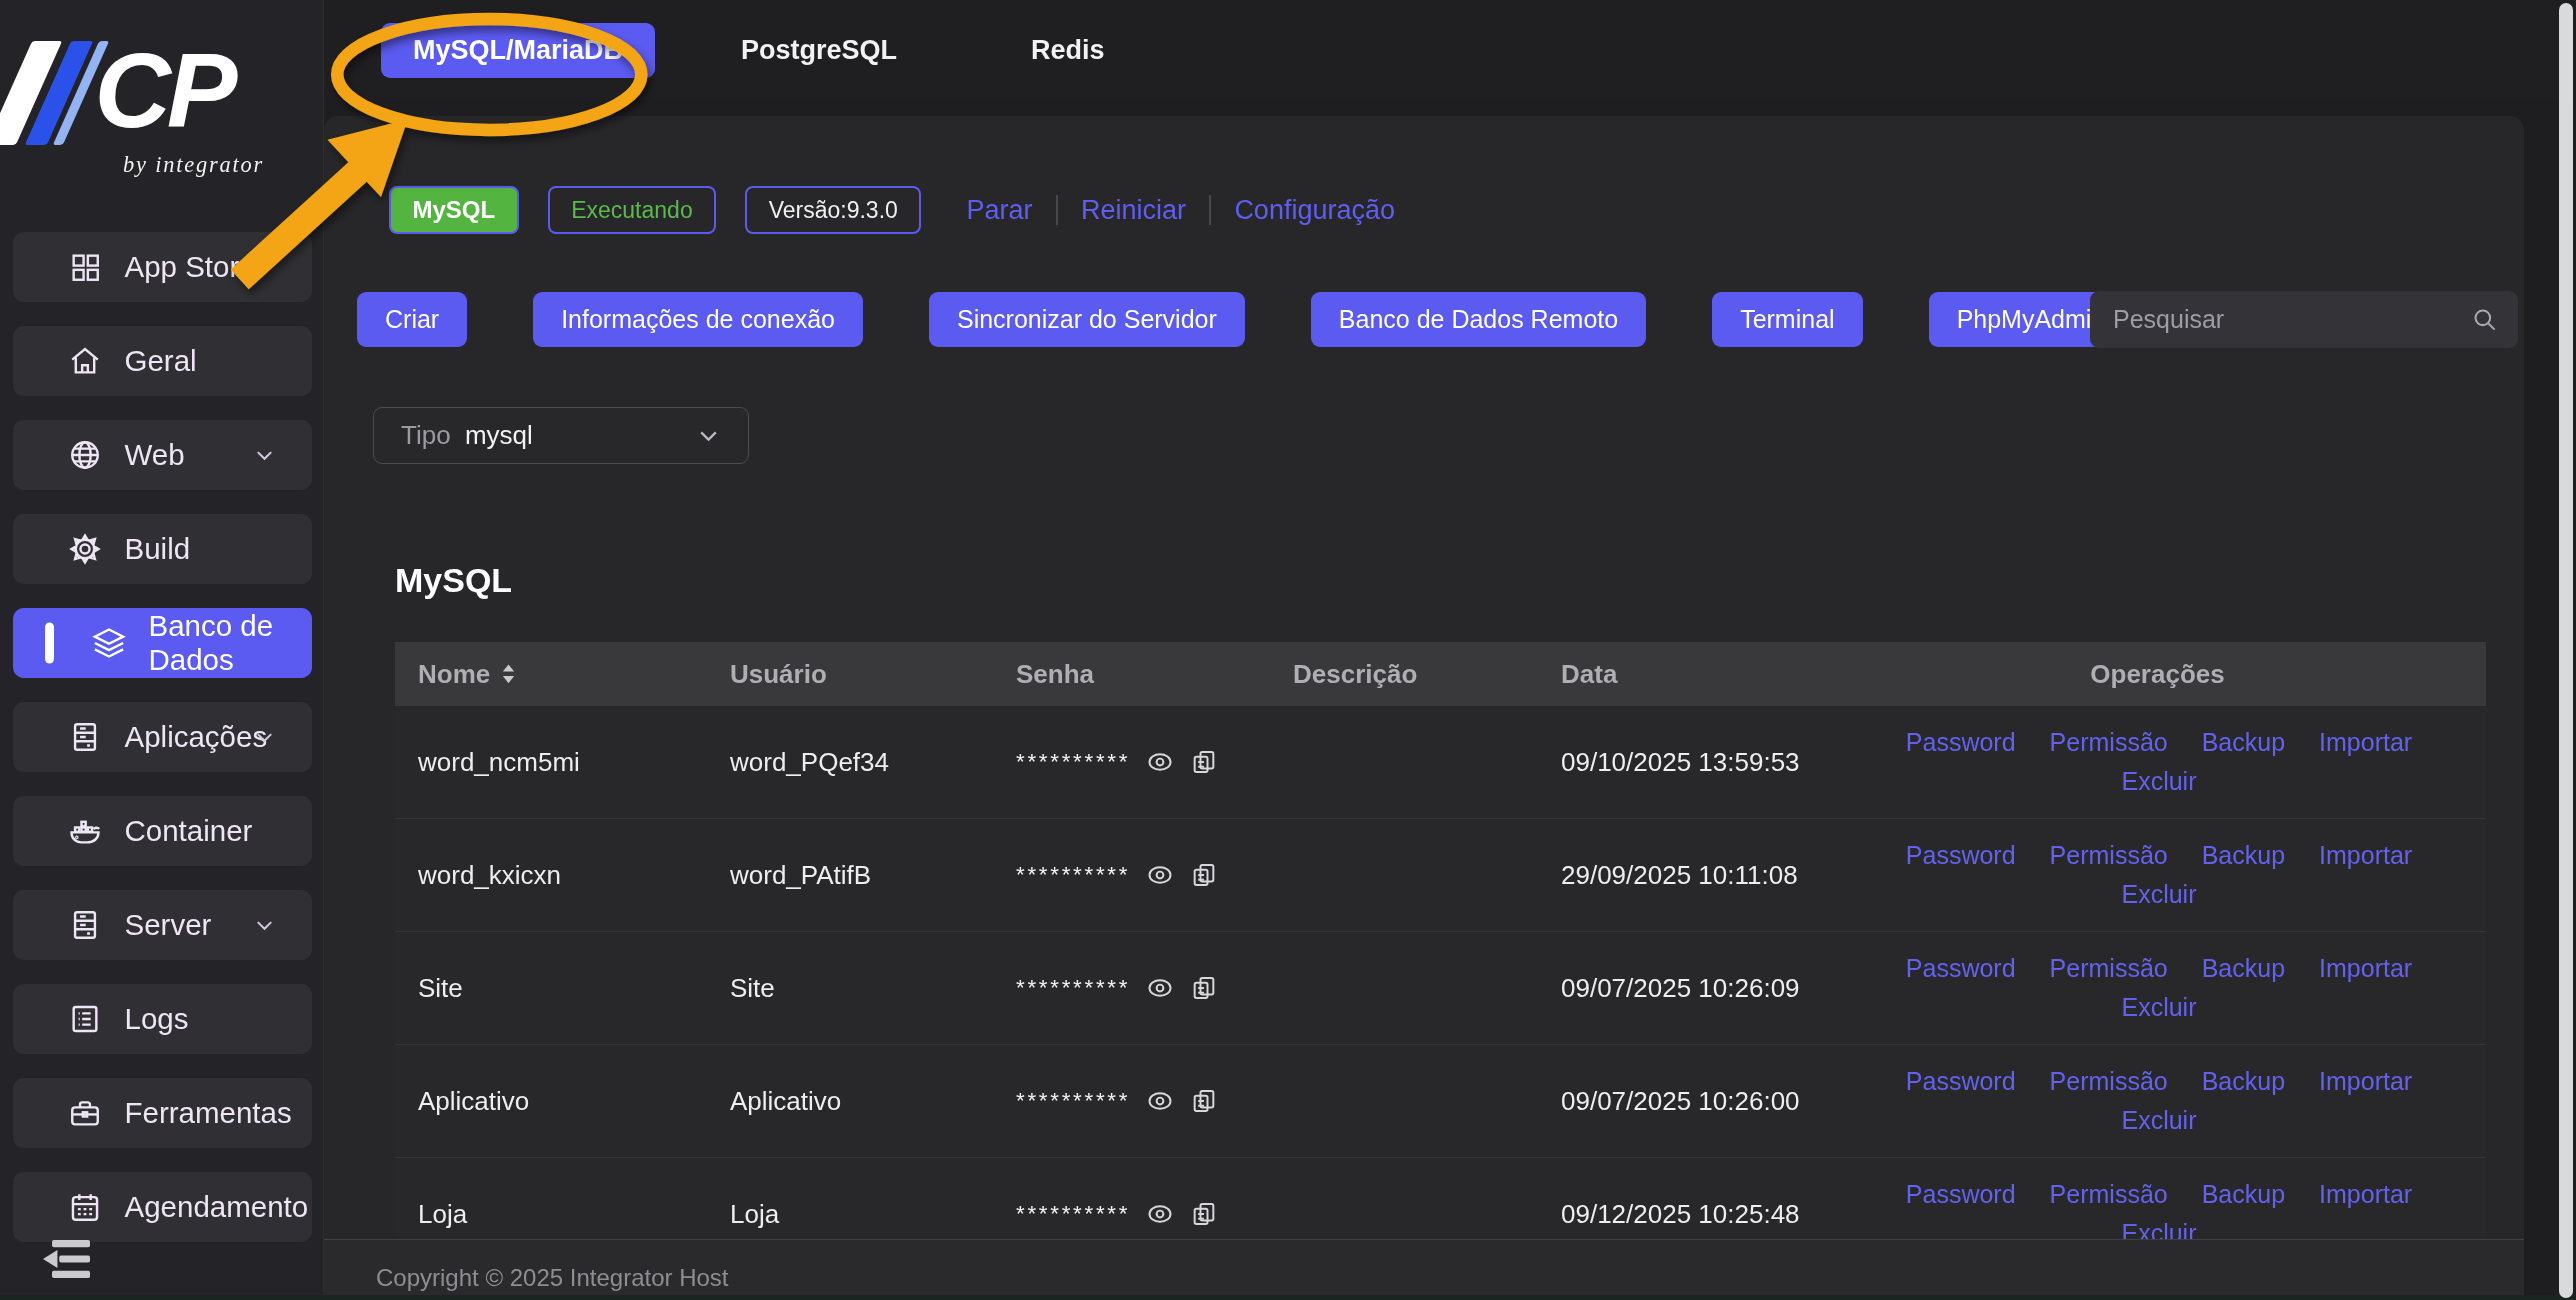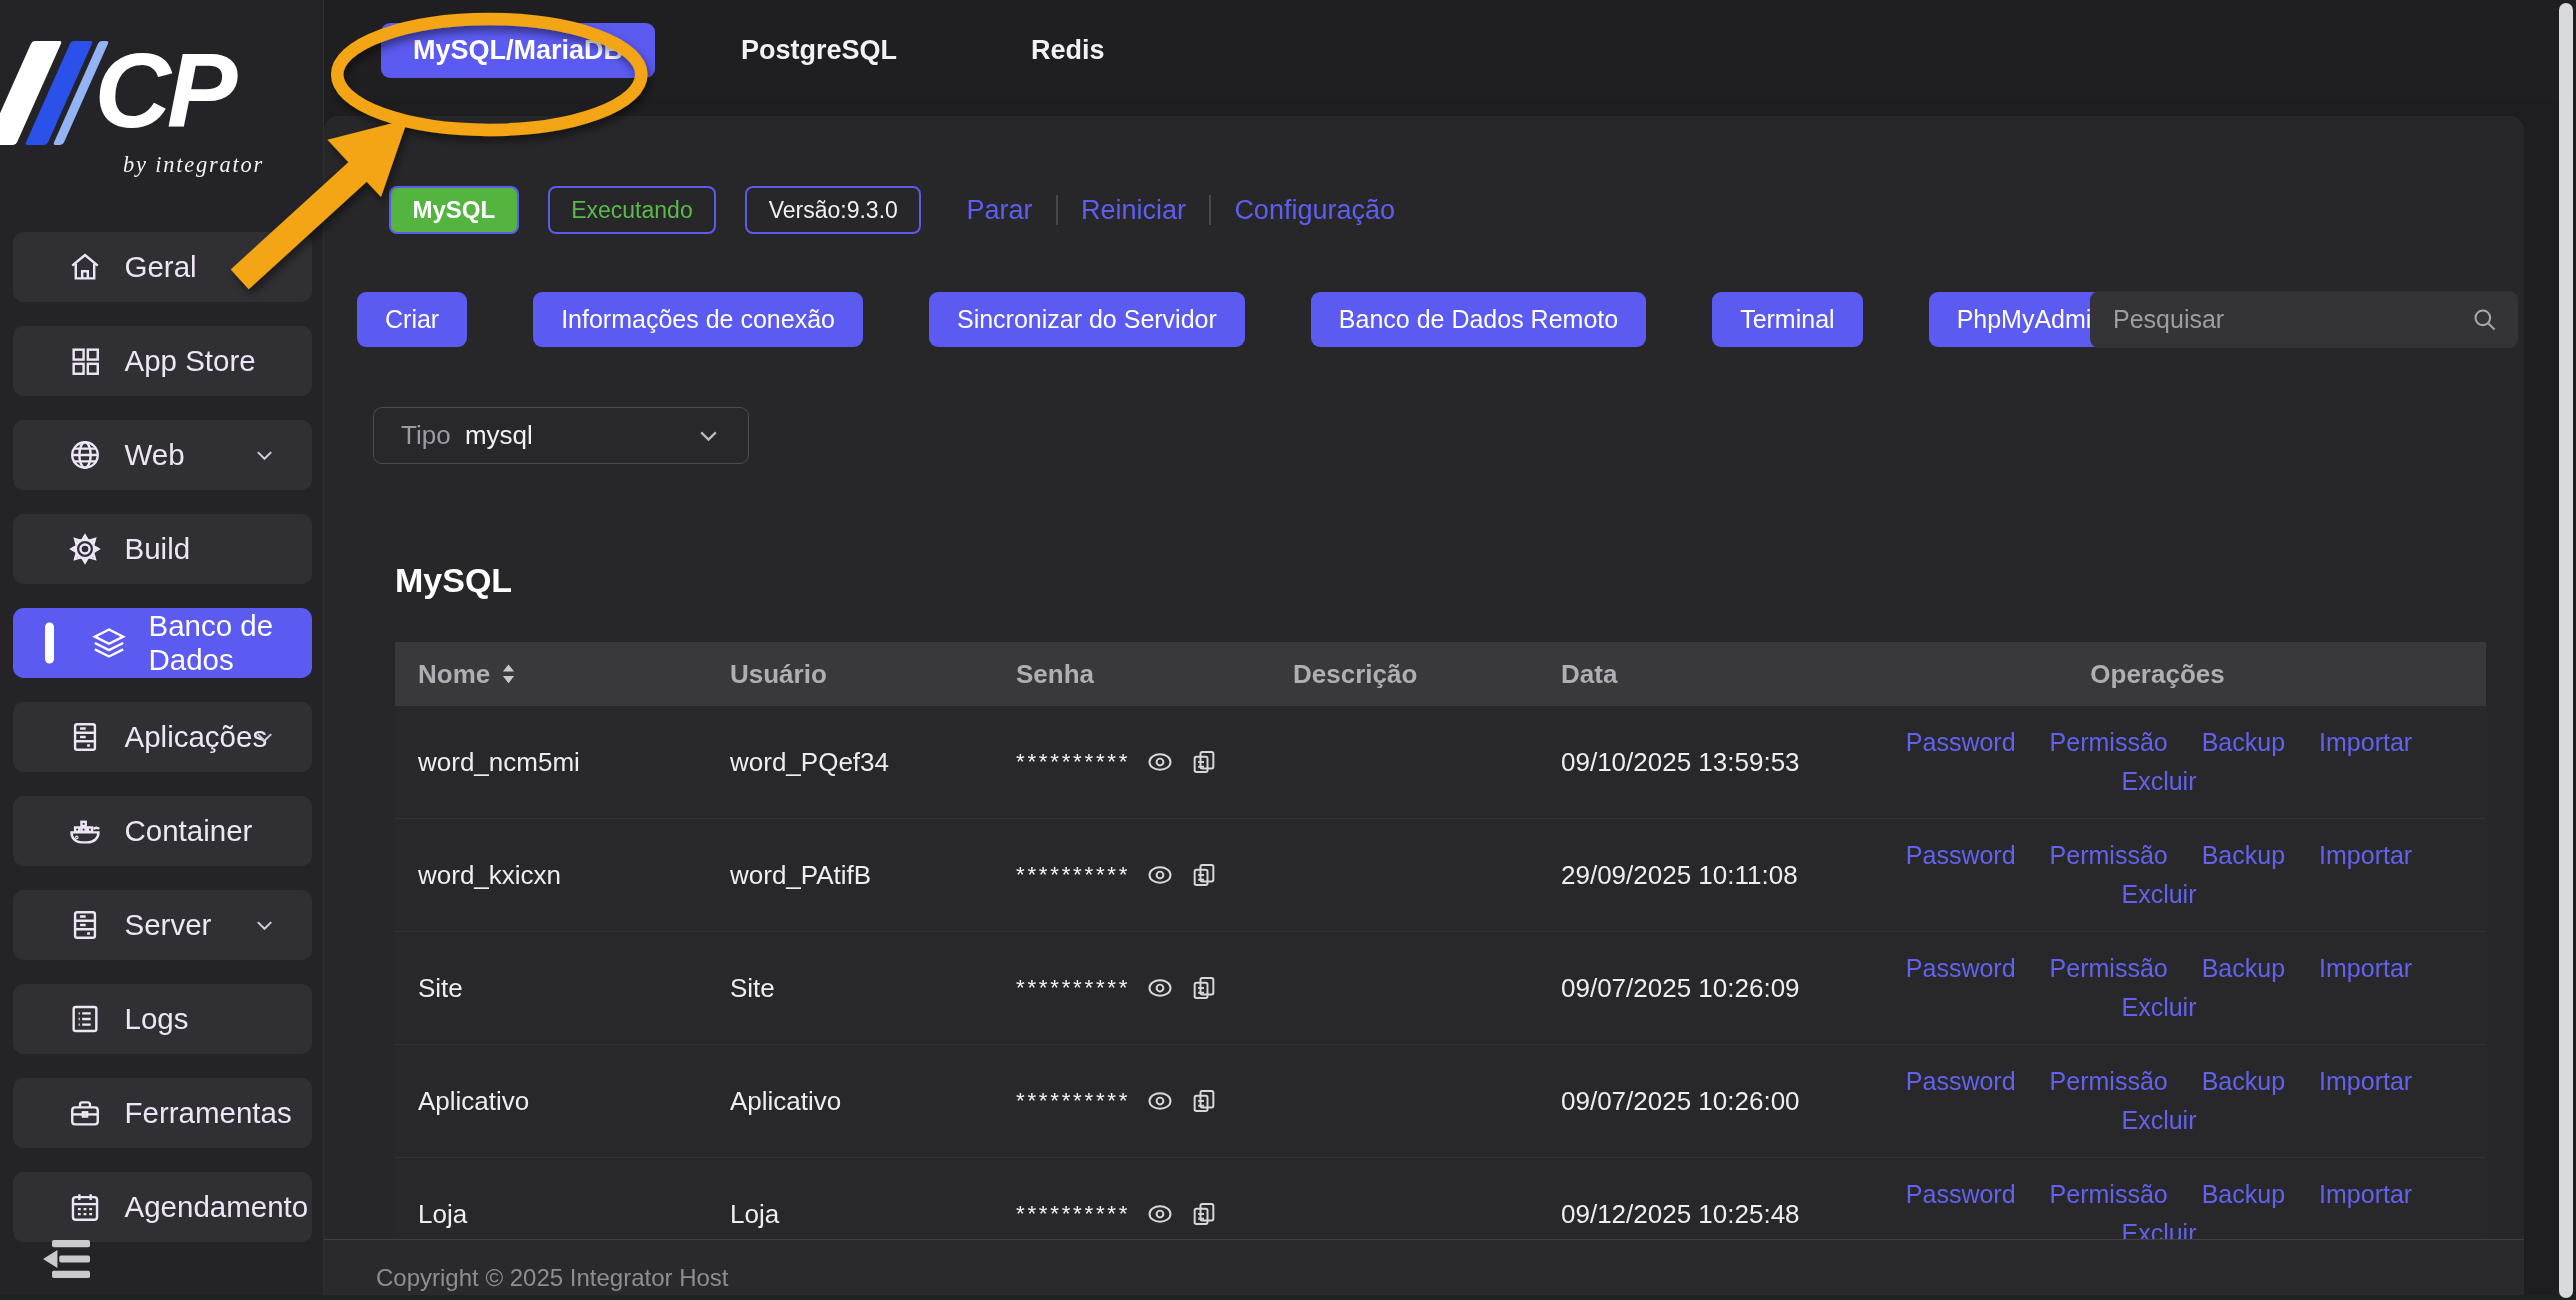--- a/index.html
+++ b/index.html
@@ -106,34 +106,34 @@
       <div class="logo-bar b2"></div>
       <div class="logo-bar b3"></div>
       <div class="logo-text">CP</div>
     </div>
     <div class="logo-sub">by integrator</div>
   </div>
 
   <div class="nav">
     <div class="nav-item">
       <svg class="nico" viewBox="0 0 24 24">
-          <path d="M3 11 L12 3.5 L21 11"></path>
-          <path d="M5.5 9.5 V20 H18.5 V9.5"></path>
-          <path d="M10 20 v-5 h4 v5"></path>
-        </svg>
-      <span>Geral</span>
-    </div>
-    <div class="nav-item">
-      <svg class="nico" viewBox="0 0 24 24">
           <rect x="4" y="4" width="7" height="7"></rect>
           <rect x="14" y="4" width="7" height="7"></rect>
           <rect x="4" y="14" width="7" height="7"></rect>
           <rect x="14" y="14" width="7" height="7"></rect>
         </svg>
       <span>App Store</span>
+    </div>
+    <div class="nav-item">
+      <svg class="nico" viewBox="0 0 24 24">
+          <path d="M3 11 L12 3.5 L21 11"></path>
+          <path d="M5.5 9.5 V20 H18.5 V9.5"></path>
+          <path d="M10 20 v-5 h4 v5"></path>
+        </svg>
+      <span>Geral</span>
     </div>
     <div class="nav-item">
       <svg class="nico" viewBox="0 0 24 24">
           <circle cx="12" cy="12" r="9"></circle>
           <ellipse cx="12" cy="12" rx="4" ry="9"></ellipse>
           <path d="M3 12 h18 M4.5 7.5 h15 M4.5 16.5 h15"></path>
         </svg>
       <span>Web</span>
       <svg class="nav-chevron" viewBox="0 0 24 24">
           <polyline points="5 9 12 16 19 9"></polyline>

